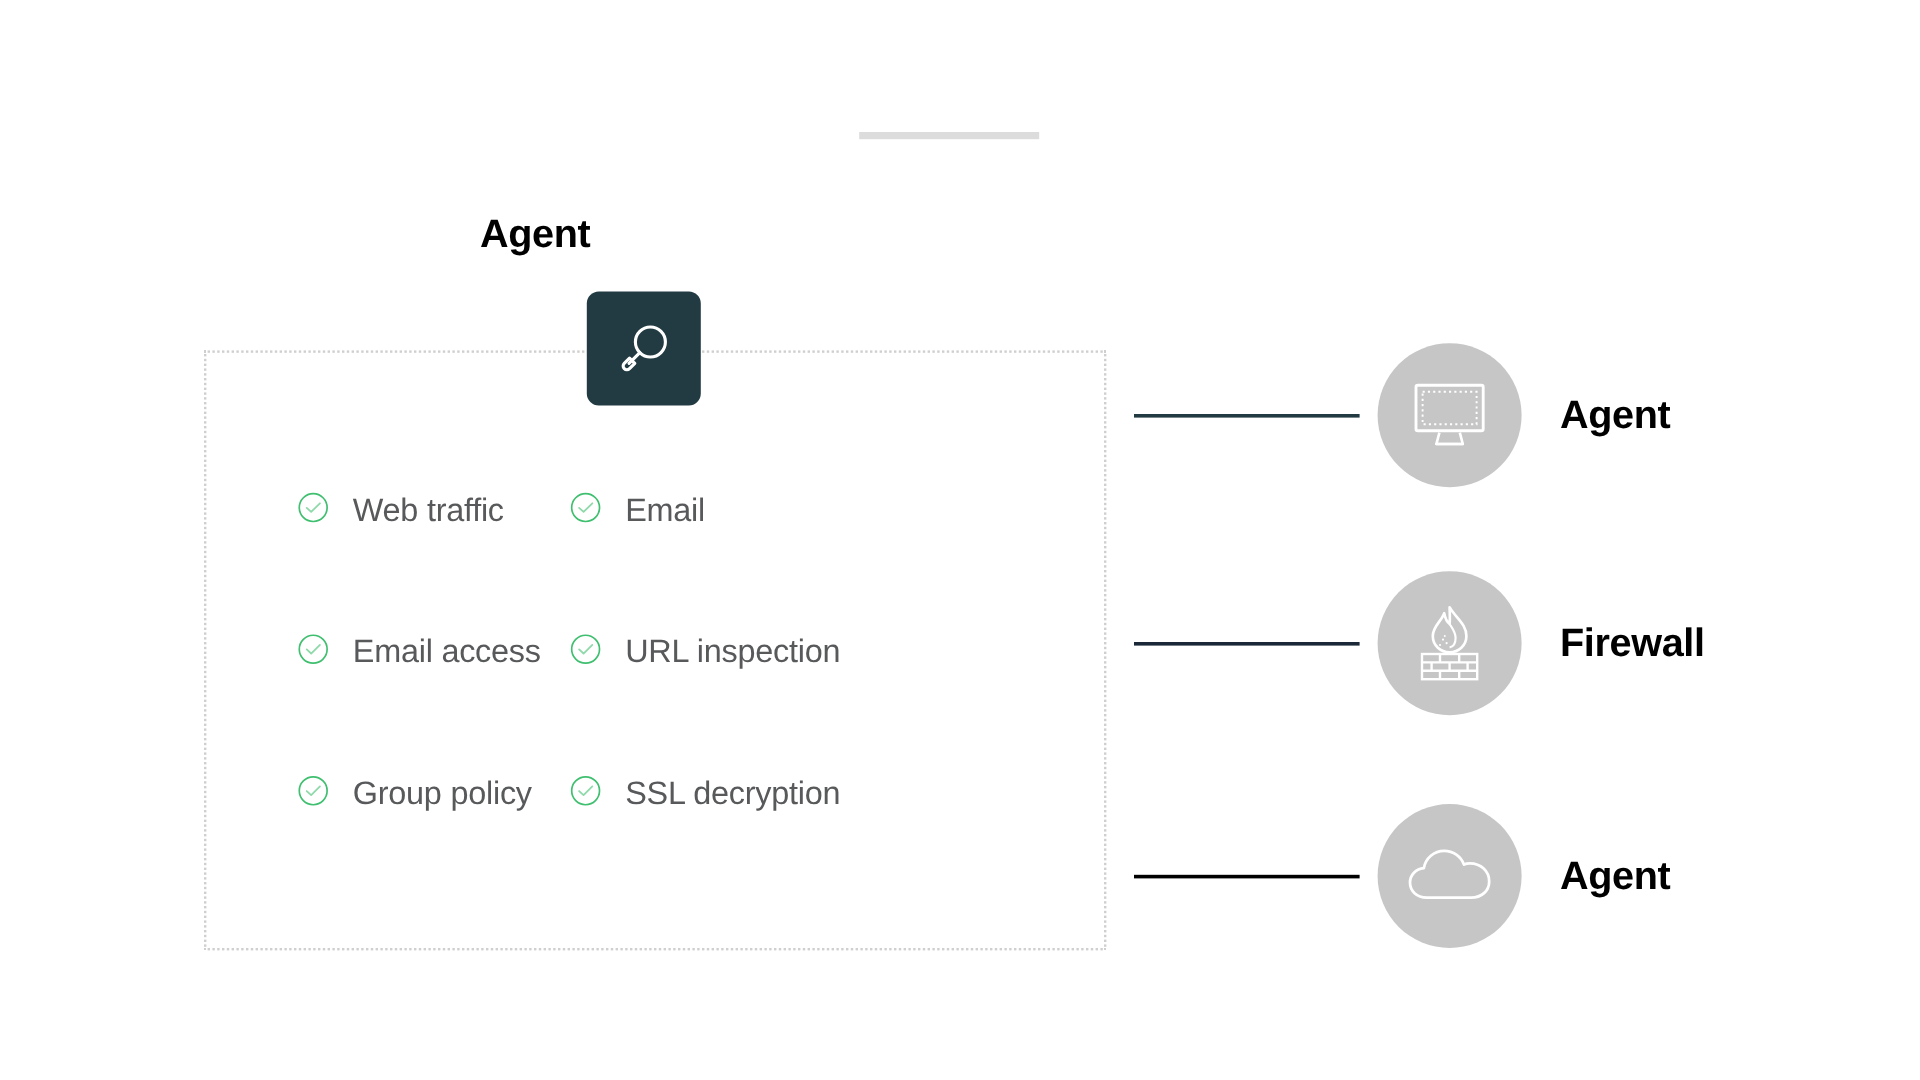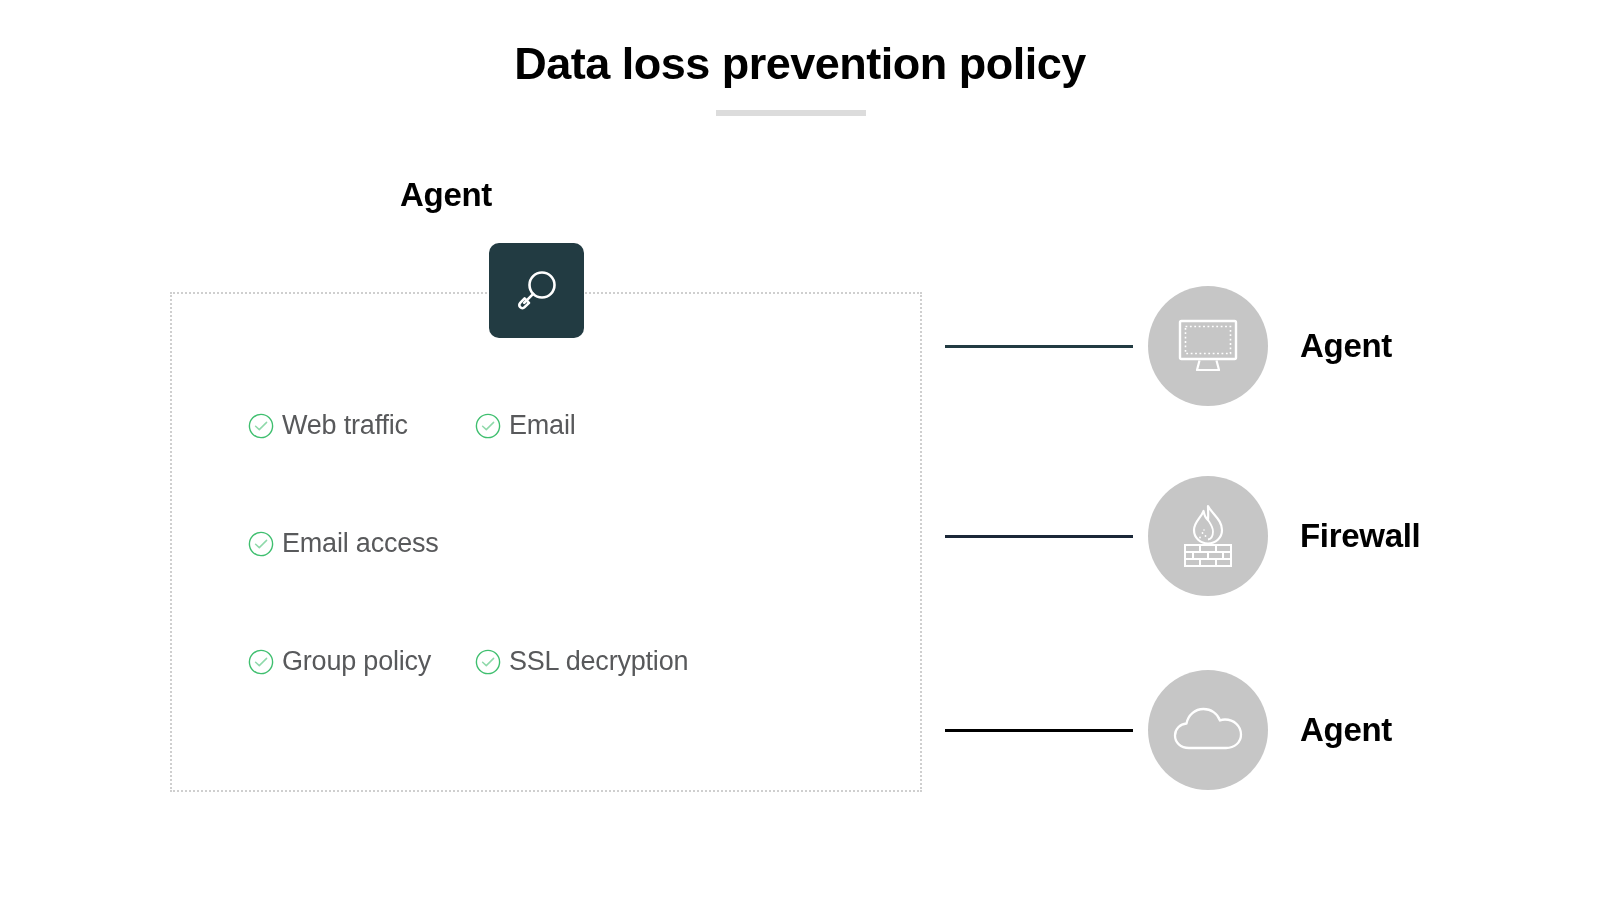--- a/index.html
+++ b/index.html
@@ -88,22 +88,22 @@
     height: 500px;
     padding: 118px 0 0 0;
   }
   .check-row {
     display: flex;
     height: 118px;
     align-items: flex-start;
   }
   .check-item {
     display: flex;
-    align-items: center;
-    gap: 8px;
+    align-items: flex-start;
+    gap: 20px;
   }
   .check-item.col-a { width: 305px; padding-left: 78px; }
   .check-item.col-b { width: 360px; }
   .check-icon {
     flex: 0 0 auto;
     width: 26px;
     height: 26px;
     display: block;
   }
   .check-text {
@@ -146,21 +146,20 @@
   }
   #node-device  { left: 945px; top: 286px; }
   #node-firewall{ left: 945px; top: 476px; }
   #node-cloud   { left: 945px; top: 670px; }
 </style>
 </head>
 <body>
 
 <div id="canvas">
 
-  <div class="page-title">Data loss prevention policy</div>
   <div class="title-rule"></div>
 
   <div class="agent-label">Agent</div>
 
   <div class="agent-panel"></div>
 
   <div class="agent-tile">
     <span>
       <svg width="52" height="52" viewBox="0 0 52 52" fill="none" stroke="#ffffff" stroke-width="2.6" stroke-linecap="round" stroke-linejoin="round">
         <circle cx="31" cy="20" r="12.5"></circle>
@@ -195,20 +194,29 @@
 
     <div class="check-row">
       <div class="check-item col-a">
         <span class="check-icon">
           <svg width="26" height="26" viewBox="0 0 26 26" fill="none">
             <circle cx="13" cy="13" r="11.6" stroke="#3FBF6F" stroke-width="1.4"></circle>
             <path d="M7.6 13.2 L11.3 16.6 L18.6 9.4" stroke="#8FD9AA" stroke-width="1.5" stroke-linecap="round" stroke-linejoin="round"></path>
           </svg>
         </span>
         <span class="check-text">Email access</span>
+      </div>
+      <div class="check-item col-b">
+        <span class="check-icon">
+          <svg width="26" height="26" viewBox="0 0 26 26" fill="none">
+            <circle cx="13" cy="13" r="11.6" stroke="#3FBF6F" stroke-width="1.4"></circle>
+            <path d="M7.6 13.2 L11.3 16.6 L18.6 9.4" stroke="#8FD9AA" stroke-width="1.5" stroke-linecap="round" stroke-linejoin="round"></path>
+          </svg>
+        </span>
+        <span class="check-text">URL inspection</span>
       </div>
     </div>
 
     <div class="check-row">
       <div class="check-item col-a">
         <span class="check-icon">
           <svg width="26" height="26" viewBox="0 0 26 26" fill="none">
             <circle cx="13" cy="13" r="11.6" stroke="#3FBF6F" stroke-width="1.4"></circle>
             <path d="M7.6 13.2 L11.3 16.6 L18.6 9.4" stroke="#8FD9AA" stroke-width="1.5" stroke-linecap="round" stroke-linejoin="round"></path>
           </svg>

